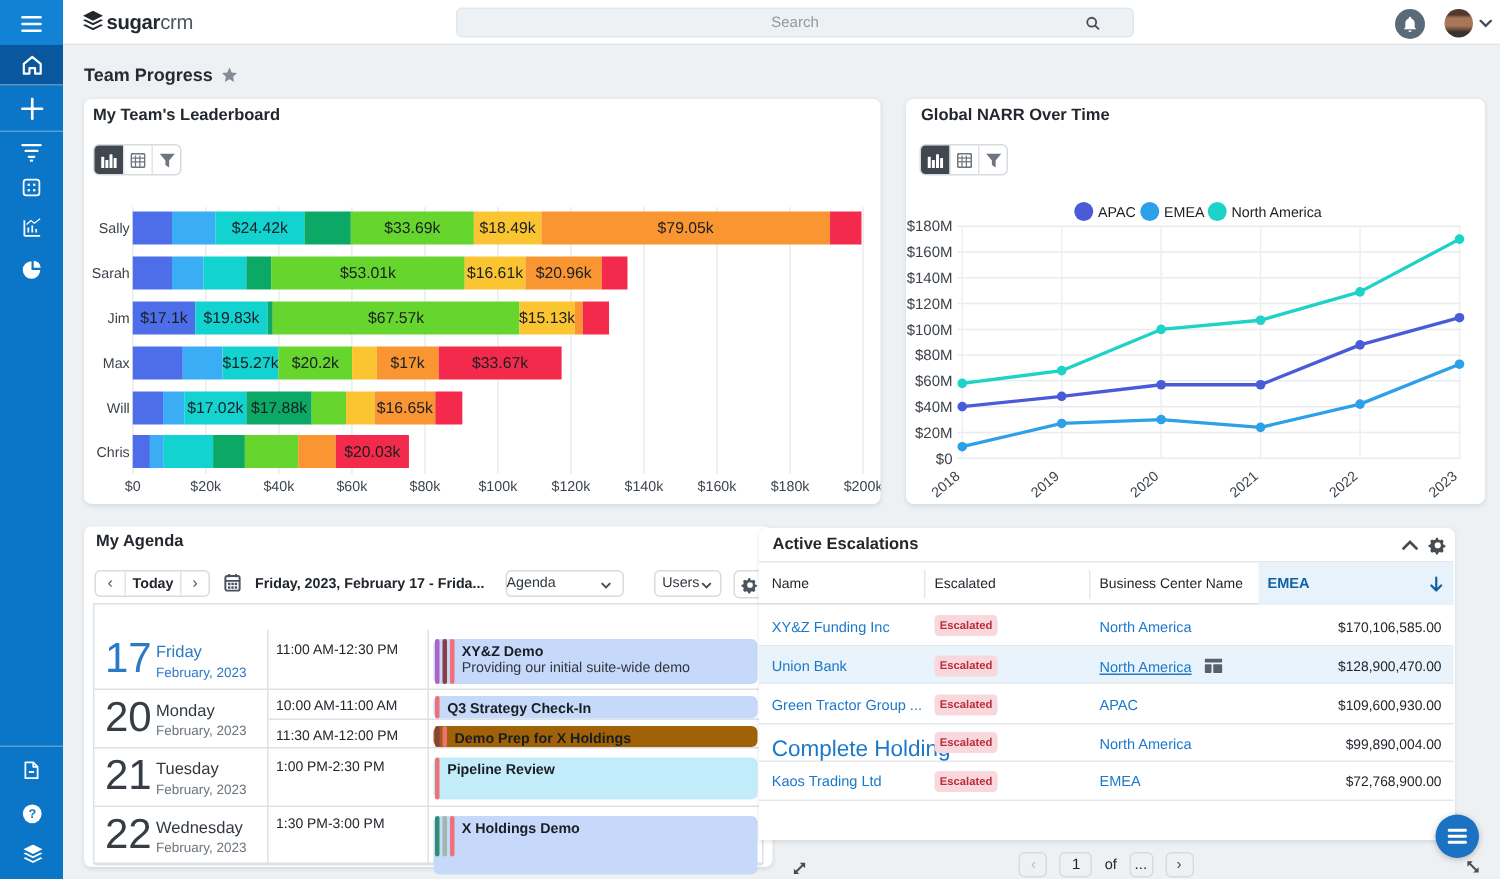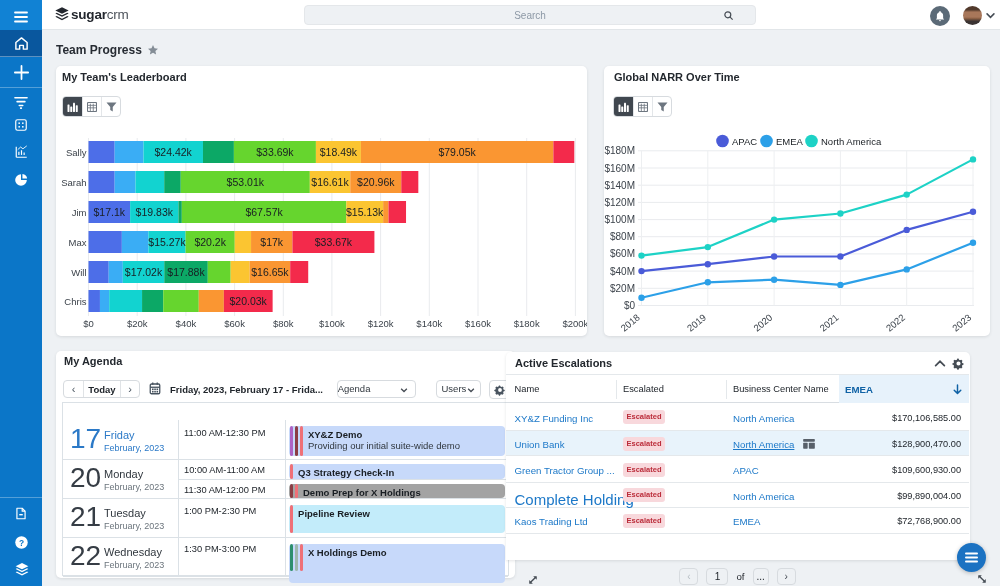--- a/index.html
+++ b/index.html
@@ -379,21 +379,21 @@
         <div style="position:absolute;left:1.2px;top:0;width:3.8px;height:30px;background:#ae63c5;border-radius:2px"></div>
         <div style="position:absolute;left:6.1px;top:0;width:3.8px;height:30px;background:#8b3d44;border-radius:2px"></div>
         <div style="position:absolute;left:11.0px;top:0;width:3.8px;height:30px;background:#ef7077;border-radius:2px"></div>
         <div style="position:absolute;left:19.4px;top:2.5px;font-size:9.5px;font-weight:bold;color:#191e23;white-space:nowrap">XY&amp;Z Demo</div>
         <div style="position:absolute;left:19.4px;top:13.5px;font-size:9.5px;color:#30373e;white-space:nowrap">Providing our initial suite-wide demo</div>
       </div>
       <div style="position:absolute;left:225.5px;top:61.0px;width:216.5px;height:15px;background:#c7d9fa;border-radius:4px">
         <div style="position:absolute;left:1.2px;top:0;width:3.8px;height:15px;background:#ef7077;border-radius:2px"></div>
         <div style="position:absolute;left:9.6px;top:2.5px;font-size:9.5px;font-weight:bold;color:#191e23;white-space:nowrap">Q3 Strategy Check-In</div>
       </div>
-      <div style="position:absolute;left:225.5px;top:81.0px;width:216.5px;height:14px;background:#a3a3a3;border-radius:4px">
+      <div style="position:absolute;left:225.5px;top:81.0px;width:216.5px;height:14px;background:#a16207;border-radius:4px">
         <div style="position:absolute;left:1.2px;top:0;width:3.8px;height:14px;background:#8b3d44;border-radius:2px"></div>
         <div style="position:absolute;left:6.1px;top:0;width:3.8px;height:14px;background:#ef7077;border-radius:2px"></div>
         <div style="position:absolute;left:14.5px;top:2.5px;font-size:9.5px;font-weight:bold;color:#191e23;white-space:nowrap">Demo Prep for X Holdings</div>
       </div>
       <div style="position:absolute;left:225.5px;top:102.0px;width:216.5px;height:28px;background:#c3ecfa;border-radius:4px">
         <div style="position:absolute;left:1.2px;top:0;width:3.8px;height:28px;background:#ef7077;border-radius:2px"></div>
         <div style="position:absolute;left:9.6px;top:2.5px;font-size:9.5px;font-weight:bold;color:#191e23;white-space:nowrap">Pipeline Review</div>
       </div>
       <div style="position:absolute;left:225.5px;top:141.0px;width:216.5px;height:39px;background:#c7d9fa;border-radius:4px">
         <div style="position:absolute;left:1.2px;top:0;width:3.8px;height:27px;background:#2e8f6c;border-radius:2px"></div>

